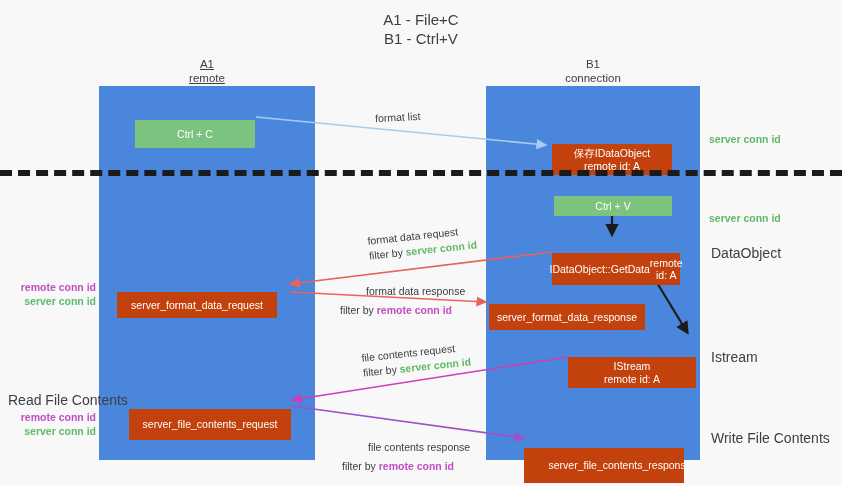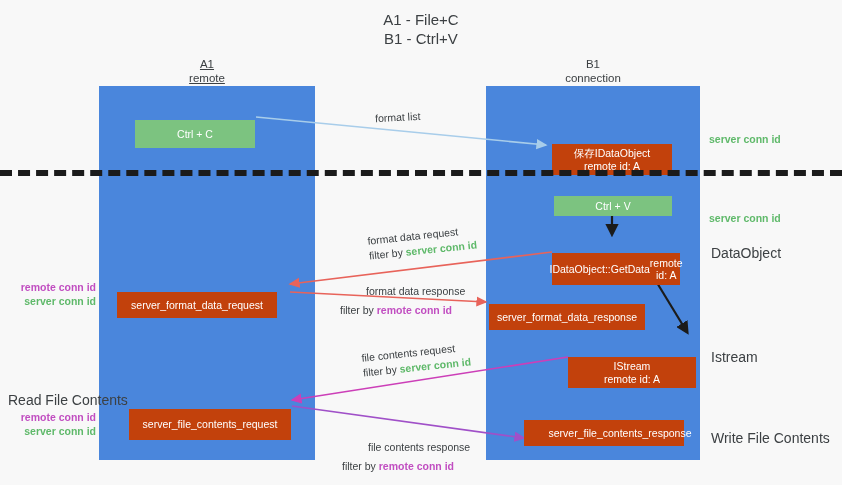--- a/index.html
+++ b/index.html
@@ -141,21 +141,21 @@
 
   <div class="abs box orange" style="left:489px;top:288px;width:156px;height:26px;">
     <span>server_format_data_response</span>
   </div>
 
   <div class="abs box orange" style="left:568px;top:341px;width:128px;height:31px;flex-direction:column;">
     <span>IStream</span>
     <span>remote id: A</span>
   </div>
 
-  <div class="abs box orange" style="left:524px;top:404px;width:160px;height:26px;padding-left:32px;">
+  <div class="abs box orange" style="left:524px;top:432px;width:160px;height:35px;padding-left:32px;">
     <span>server_file_contents_response</span>
   </div>
 
   <div class="abs dashed"></div>
 
   <div class="abs edgelbl" style="left:375px;top:110px;transform:rotate(-3deg);">
     <span>format list</span>
   </div>
 
   <div class="abs edgelbl" style="left:368px;top:228px;transform:rotate(-6deg);">

